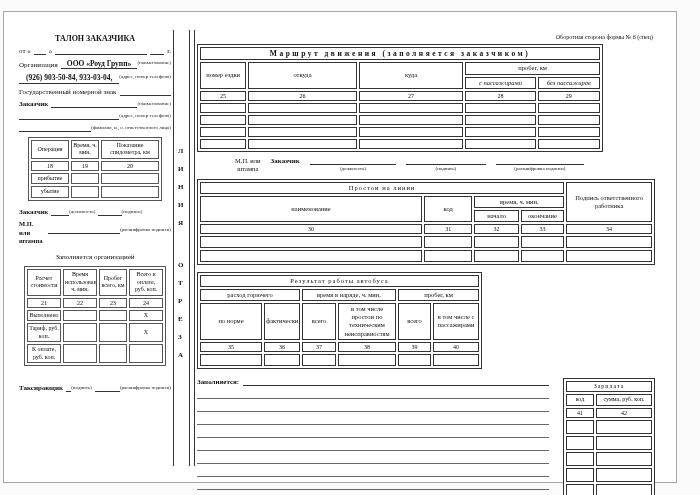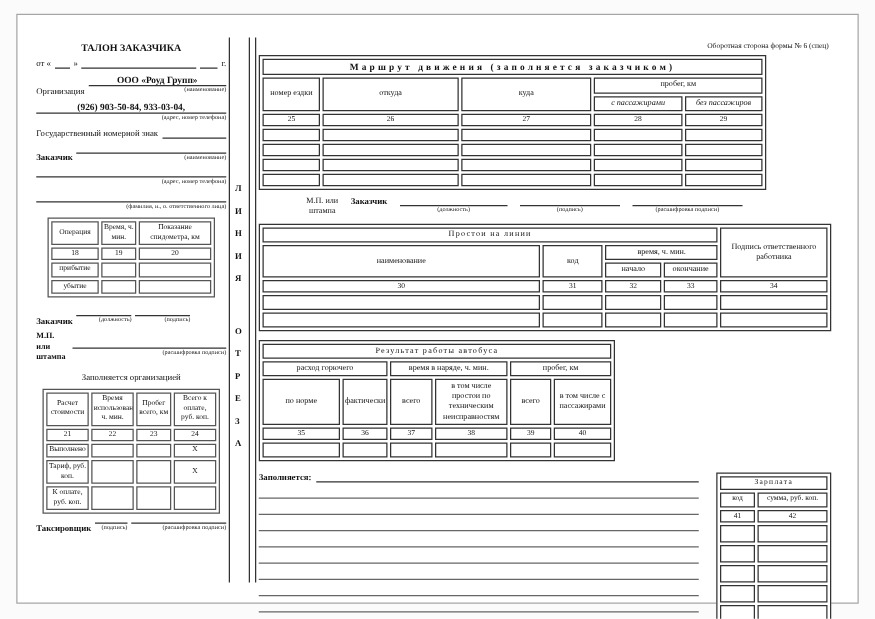--- a/index.html
+++ b/index.html
@@ -4,36 +4,36 @@
 <style>
   * { box-sizing: border-box; margin: 0; padding: 0; }
   html, body { width: 700px; height: 495px; }
   body {
     background: #fbfbfb;
     font-family: "Liberation Serif", "DejaVu Serif", serif;
     color: #111;
     position: relative;
   }
   .page {
-    position: absolute; left: 13px; top: 11px;
+    position: absolute; left: 3px; top: 11px;
     width: 674px; height: 472px;
     background: #fff; border: 1px solid #a6a6a6;
   }
 
   
   .b { font-weight: bold; }
   .ctr { text-align: center; }
   .fs8 { font-size: 8px; }
   .line { display: flex; align-items: flex-end; gap: 3px; margin-top: 4px; }
   .blank { border-bottom: 1px solid #333; height: 8px; display: inline-block; }
   .grow { flex: 1; }
   .w12 { width: 12px; } .w14 { width: 14px; } .w24 { width: 24px; }
   .w26 { width: 26px; } .w30 { width: 30px; } .w36 { width: 36px; }
   .w44 { width: 44px; } .w56 { width: 56px; }
-  .field { display: inline-flex; flex-direction: column; align-items: flex-end; }
+  .field { display: inline-flex; flex-direction: row; align-items: flex-start; }
   .field .blank, .field .onln { width: 100%; }
   .onln { border-bottom: 1px solid #333; text-align: center; font-size: 7.5px; line-height: 1.25; }
   .sub { font-size: 5px; line-height: 1.5; text-align: center; display: block; white-space: nowrap; color: #222; }
 
   
   table.frm { border-collapse: separate; border-spacing: 2px; border: 1px solid #333; table-layout: fixed; background: #fff; }
   table.frm td { border: 1px solid #333; text-align: center; vertical-align: middle; font-size: 6.5px; line-height: 1.25; padding: 1px; overflow: hidden; }
   tr.num td { font-size: 6px; padding: 0; height: 8px; line-height: 8px; }
   td.ttl { font-size: 8px; letter-spacing: 1px; padding: 2px; margin-left: 16px; }
   .it { font-style: italic; }
@@ -233,21 +233,21 @@
       </tr>
       <tr>
         <td class="rowlbl">К оплате, руб. коп.</td>
         <td></td>
         <td></td>
         <td></td>
       </tr>
     </tbody>
       </table>
 
-    <div class="line" style="margin-top:0">
+    <div class="line" style="margin-top:18px">
       <span class="b">Таксировщик</span>
       <span class="field w26">
         <span class="blank"></span>
         <span class="sub">(подпись)</span>
       </span>
       <span class="field w56 grow">
         <span class="blank"></span>
         <span class="sub">(расшифровка подписи)</span>
       </span>
     </div>

